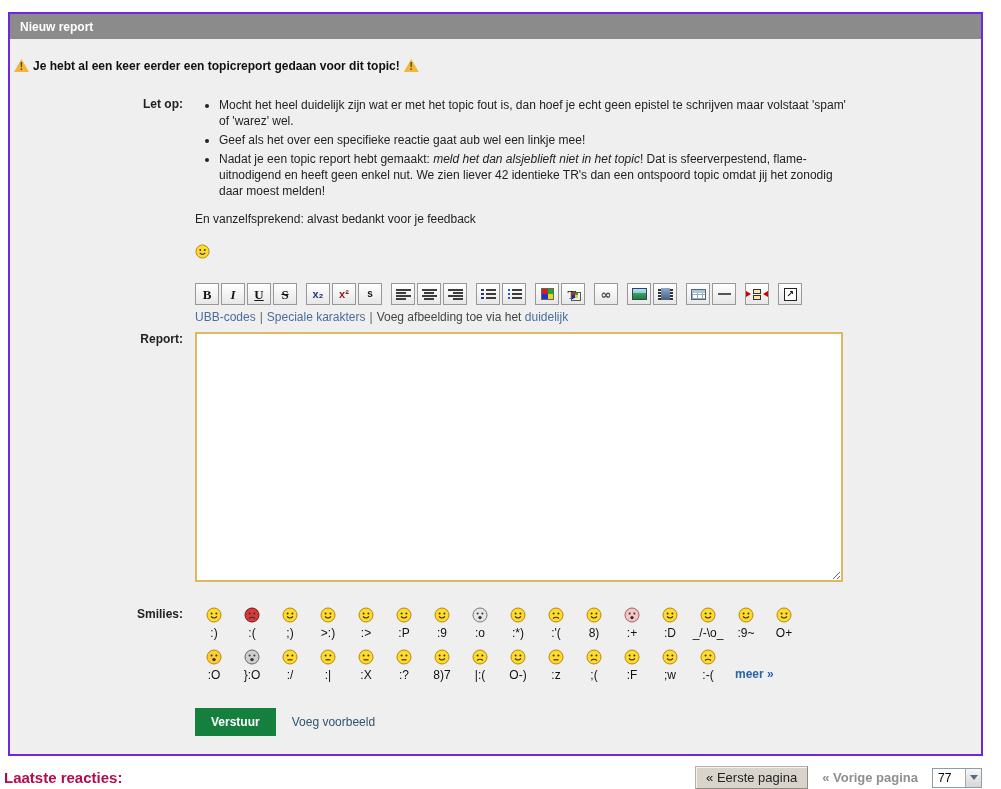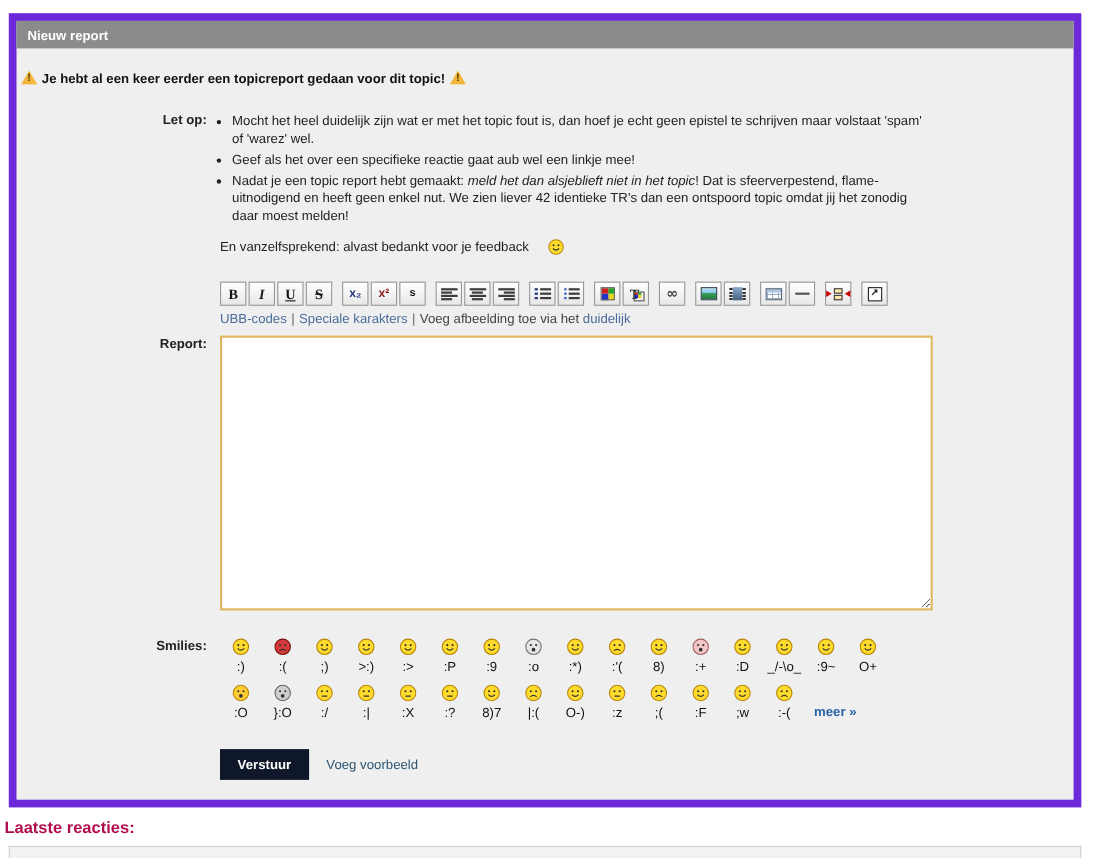--- a/index.html
+++ b/index.html
@@ -1,37 +1,37 @@
 <!DOCTYPE html>
 <html><head>
 <meta charset="utf-8">
 <style>
   * { margin:0; padding:0; box-sizing:border-box; }
   html,body { width:1001px; height:789px; overflow:hidden; background:#fff;
               font-family:"Liberation Sans", sans-serif; font-size:12px; color:#222; }
 
-  .main-panel { margin:12px 8px 0 8px; width:975px; border:7px solid #6d28d9; background:#efefef; }
+  .main-panel { margin:12px 8px 0 8px; width:975px; border:2px solid #6d28d9; background:#efefef; }
   .panel-header { background:#8b8b8b; color:#fff; font-weight:bold; font-size:12px;
                   padding:6px 10px; height:25px; }
   .panel-body { padding:16px 0 18px 0; }
 
   .warning-row { text-align:left; font-weight:bold; color:#111; margin:4px 0 24px 0; }
   .warn-tri { display:inline-block; width:15px; height:13px; position:relative; vertical-align:-2px;
               background:#f2b63c; clip-path:polygon(50% 0,100% 100%,0 100%); margin:0 4px; }
   .warn-tri::after { content:"!"; position:absolute; left:0; right:0; bottom:0; top:2px;
               font:bold 10px "Liberation Sans",sans-serif; color:#5a4000; text-align:center; }
 
   .form-row { display:flex; margin-bottom:0; }
   .label-col { width:185px; min-width:185px; text-align:right; padding-right:12px;
                font-weight:bold; color:#222; }
   .content-col { width:660px; }
 
-  .notice-list { margin:0 0 0 11px; width:640px; line-height:16px; }
+  .notice-list { margin:0 0 0 24px; width:640px; line-height:16px; }
   .notice-list li { margin-bottom:3px; }
-  .closing-line { margin-top:12px; line-height:16px; display:flex; align-items:center; gap:17px; }
+  .closing-line { margin-top:12px; line-height:16px; display:flex; align-items:flex-start; gap:17px;flex-direction:column; }
 
   .toolbar-row { margin-top:24px; }
   .tbtn { width:24px; height:22px; border:1px solid #989898; background:linear-gradient(#ffffff,#e7e7e7);
           display:inline-flex; align-items:center; justify-content:center; margin-right:2px;
           vertical-align:middle; cursor:pointer; padding:0; }
   .tbtn.gap { margin-left:7px; }
   .ticon { display:inline-flex; align-items:center; justify-content:center; line-height:1;
            font-family:"Liberation Serif", serif; font-weight:bold; font-size:13px; color:#151515; }
   .i-bold  { font-weight:bold; }
   .i-italic{ font-style:italic; }
@@ -90,21 +90,21 @@
   .smilies-row { margin-top:22px; }
   .smiley-grid { display:flex; flex-wrap:nowrap; }
   .smiley-grid + .smiley-grid { margin-top:9px; }
   .smiley-cell { width:38px; display:flex; flex-direction:column; align-items:center; cursor:pointer; }
   .smiley-cell .smiley-code { margin-top:3px; color:#111; white-space:nowrap; }
   .more-link { align-self:flex-end; font-weight:bold; color:#2a64a8; text-decoration:none;
                margin-left:8px; padding-bottom:1px; cursor:pointer; white-space:nowrap; }
 
   .actions-row { margin-top:26px; }
   .actions-inner { display:flex; align-items:center; gap:16px; }
-  .submit-button { background:#0f172a; color:#fff; font-weight:bold; font-size:12px;
+  .submit-button { background:#15803d; color:#fff; font-weight:bold; font-size:12px;
     border:none; padding:7px 16px; cursor:pointer; font-family:"Liberation Sans",sans-serif; }
   .preview-link { color:#2e5570; text-decoration:none; cursor:pointer; font-size:12px; }
 
   .footer-row { margin:10px 0 0 0; padding:0 19px 0 4px; display:flex; align-items:center; }
   .footer-title { color:#b10d4e; font-weight:bold; font-size:15px; }
   .footer-right { margin-left:auto; display:flex; align-items:center; gap:14px; }
   .first-page-button { background:#d8d4cc; border:1px solid #8e8a82; border-top-color:#b5b1a9; border-left-color:#b5b1a9;
     box-shadow:inset 1px 1px 0 #f4f2ee; padding:3px 10px; font-size:13px; color:#222; cursor:pointer;
     font-family:"Liberation Sans",sans-serif; }
   .prev-page-link { color:#8f8f8f; font-weight:bold; text-decoration:none; cursor:pointer; font-size:13px; }
@@ -561,15 +561,23 @@
         <button class="submit-button">Verstuur</button>
         <a class="preview-link">Voeg voorbeeld</a>
       </div>
     </div>
 
   </div>
 </div>
 
 <div class="footer-row">
   <div class="footer-title">Laatste reacties:</div>
+  <div class="footer-right">
+    <button class="first-page-button">« Eerste pagina</button>
+    <a class="prev-page-link">« Vorige pagina</a>
+    <span class="select-wrap">
+      <select class="page-select"><option value="77" selected="">77</option></select>
+      <span class="select-arrow"></span>
+    </span>
+  </div>
 </div>
 
 <div class="next-panel-sliver"></div>
 
 </body></html>

